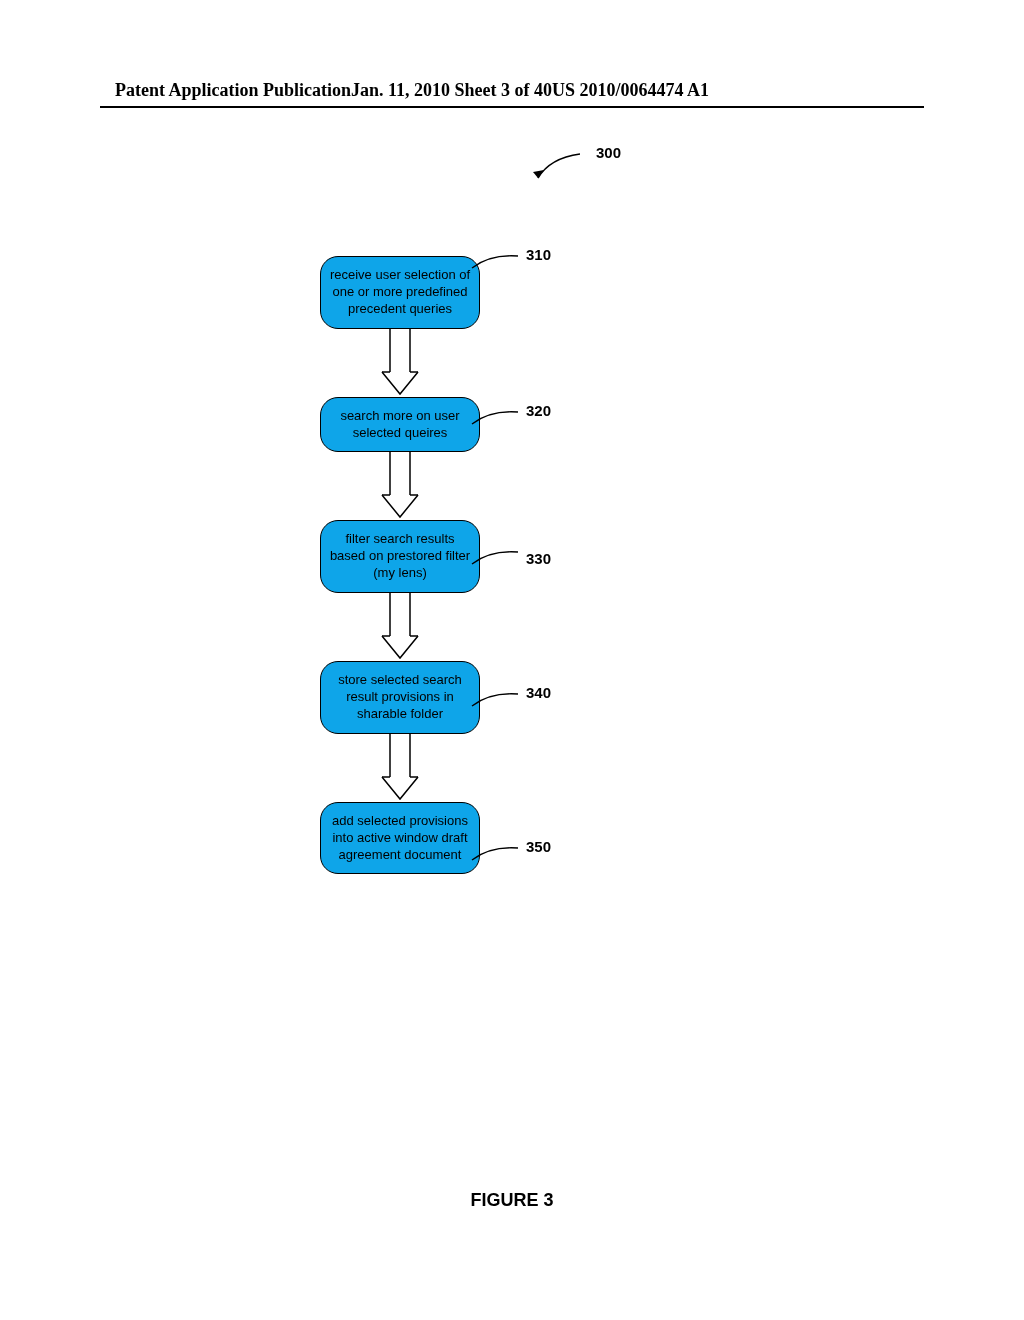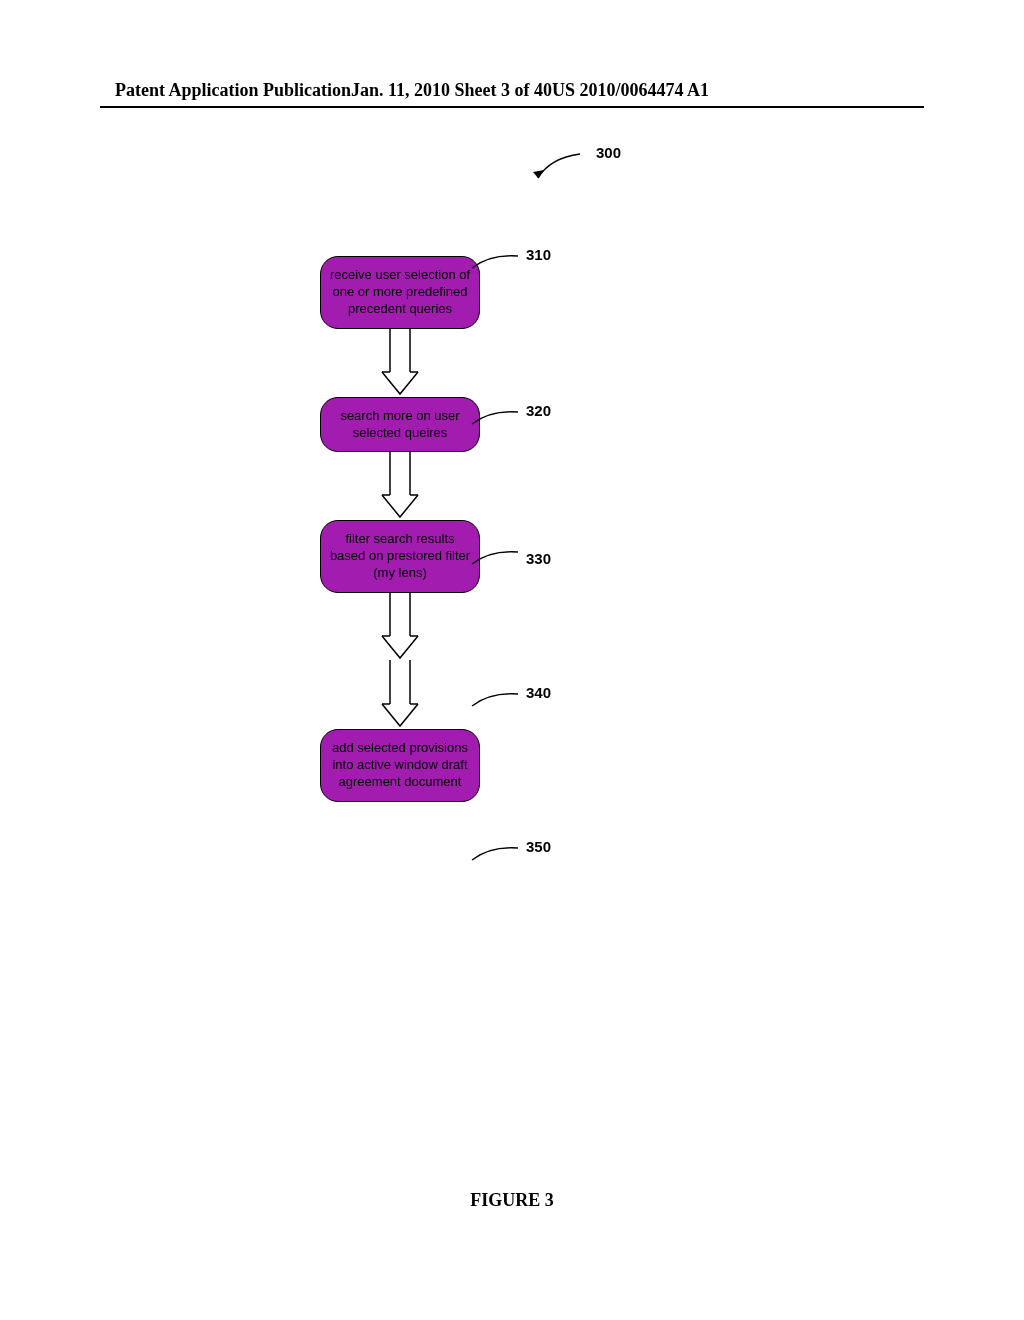--- a/index.html
+++ b/index.html
@@ -42,21 +42,21 @@
   .step {
     width: 160px;
     border: 1.5px solid #000;
     border-radius: 18px;
     text-align: center;
     font-family: Arial, Helvetica, sans-serif;
     font-size: 13px;
     line-height: 1.3;
     padding: 10px 8px;
     box-sizing: border-box;
-    background: #a21caf;
+    background: #0ea5e9;
     position: relative;
   }
   .flow .step + .arrow,
   .flow .arrow + .step { }
 
   .arrow {
     width: 160px;
     height: 68px;
     position: relative;
   }
@@ -75,21 +75,21 @@
     font-size: 15px;
   }
   .lead {
     position: absolute;
   }
 
   .figcap {
     position: absolute;
     width: 1024px;
     text-align: center;
-    font-family: Liberation Serif, serif;
+    font-family: Liberation Sans, sans-serif;
     font-weight: bold;
     font-size: 18px;
     top: 1190px;
   }
 
   .fig300-arrow {
     position: absolute;
   }
 </style>
 </head>
@@ -145,20 +145,23 @@
   <div class="arrow">
     <svg viewBox="0 0 44 68">
       <line x1="12" y1="0" x2="12" y2="44" stroke="#000" stroke-width="1.5"></line>
       <line x1="32" y1="0" x2="32" y2="44" stroke="#000" stroke-width="1.5"></line>
       <polyline points="4,44 12,44" fill="none" stroke="#000" stroke-width="1.5"></polyline>
       <polyline points="40,44 32,44" fill="none" stroke="#000" stroke-width="1.5"></polyline>
       <polyline points="4,44 22,66 40,44" fill="none" stroke="#000" stroke-width="1.5"></polyline>
     </svg>
   </div>
 
+  <div class="step">
+    <span>store selected search result provisions in sharable folder</span>
+  </div>
 
   <div class="arrow">
     <svg viewBox="0 0 44 68">
       <line x1="12" y1="0" x2="12" y2="44" stroke="#000" stroke-width="1.5"></line>
       <line x1="32" y1="0" x2="32" y2="44" stroke="#000" stroke-width="1.5"></line>
       <polyline points="4,44 12,44" fill="none" stroke="#000" stroke-width="1.5"></polyline>
       <polyline points="40,44 32,44" fill="none" stroke="#000" stroke-width="1.5"></polyline>
       <polyline points="4,44 22,66 40,44" fill="none" stroke="#000" stroke-width="1.5"></polyline>
     </svg>
   </div>

